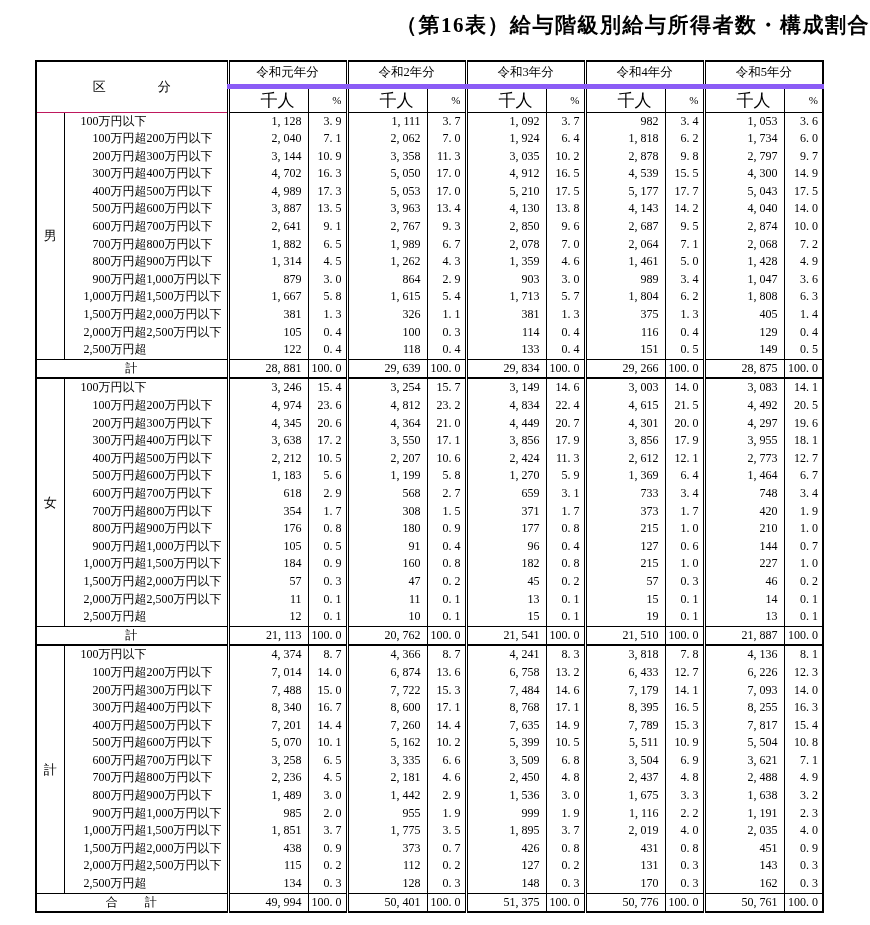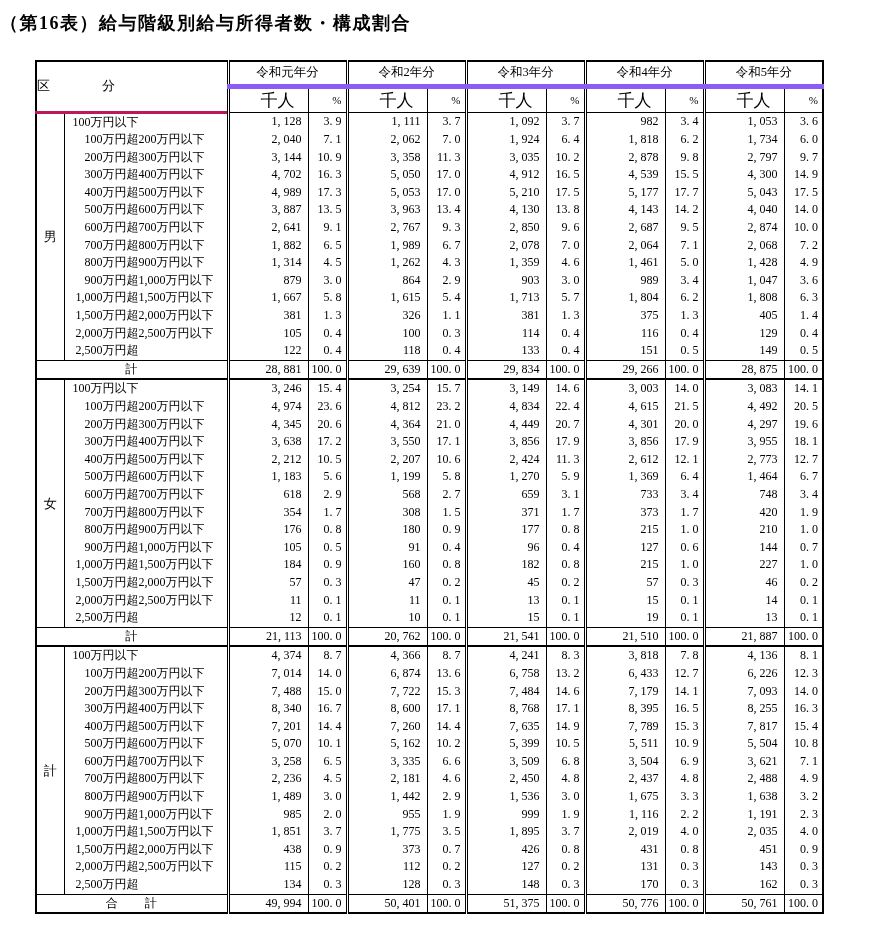--- a/index.html
+++ b/index.html
@@ -4,56 +4,56 @@
 <style>
   * { margin:0; padding:0; box-sizing:border-box; }
   html,body { background:#ffffff; }
   body {
     width:870px; height:925px; position:relative;
     font-family:"Liberation Serif","DejaVu Serif",serif;
     color:#000;
   }
   .title {
     position:absolute; top:11px; left:0; width:100%;
-    text-align:left; font-size:18px; font-weight:bold; letter-spacing:1.5px;
+    text-align:right; font-size:21px; font-weight:bold; letter-spacing:1.5px;
   }
   table.stat-table {
     position:absolute; left:35px; top:60px; width:789px;
     border-collapse:collapse; table-layout:fixed;
     border:2px solid #000;
   }
   col.c-gender { width:28px; }
   col.c-cat    { width:164px; }
   col.c-num    { width:80px; }
   col.c-pct    { width:39px; }
   th, td { font-weight:normal; white-space:nowrap; overflow:hidden; }
   
   th.corner {
-    border-right:3px double #000; border-bottom:3px solid #be185d;
-    text-align:left; font-size:13px; vertical-align:middle;
+    border-right:3px double #000; border-bottom:1px solid #be185d;
+    text-align:center; font-size:13px; vertical-align:middle;
   }
   th.year-th {
     border-left:3px double #000; border-bottom:5px solid #8b5cf6;
     height:25px; text-align:center; font-size:12.5px; vertical-align:middle;
   }
   th.unit-th {
     border-left:3px double #000; border-bottom:1px solid #000;
     height:16px; text-align:right; padding-right:13px; font-size:17px;
   }
   th.pct-th {
     border-left:1px solid #000; border-bottom:1px solid #000;
     text-align:right; padding-right:4px; font-size:11px;
   }
   
   tbody td { height:17.6px; font-size:12px; line-height:17.6px; }
   td.gender-cell {
     border-right:1px solid #000; text-align:center;
     vertical-align:middle; font-size:13px;
   }
-  td.cat-cell { padding-left:4px;text-decoration:underline; }
+  td.cat-cell { padding-left:12px;text-decoration:underline; }
   .cat-low  { display:inline-block; width:70px; text-align:right; }
   .cat-high { display:inline-block; }
   td.num-cell { border-left:3px double #000; text-align:right; padding-right:6px; }
   td.pct-cell { border-left:1px solid #000; text-align:right; padding-right:4px; }
   tr.subtotal-row td { border-top:1px solid #000; border-bottom:2px solid #000; }
   td.subtotal-label { text-align:center; letter-spacing:1px; }
 </style>
 </head>
 <body>
 

